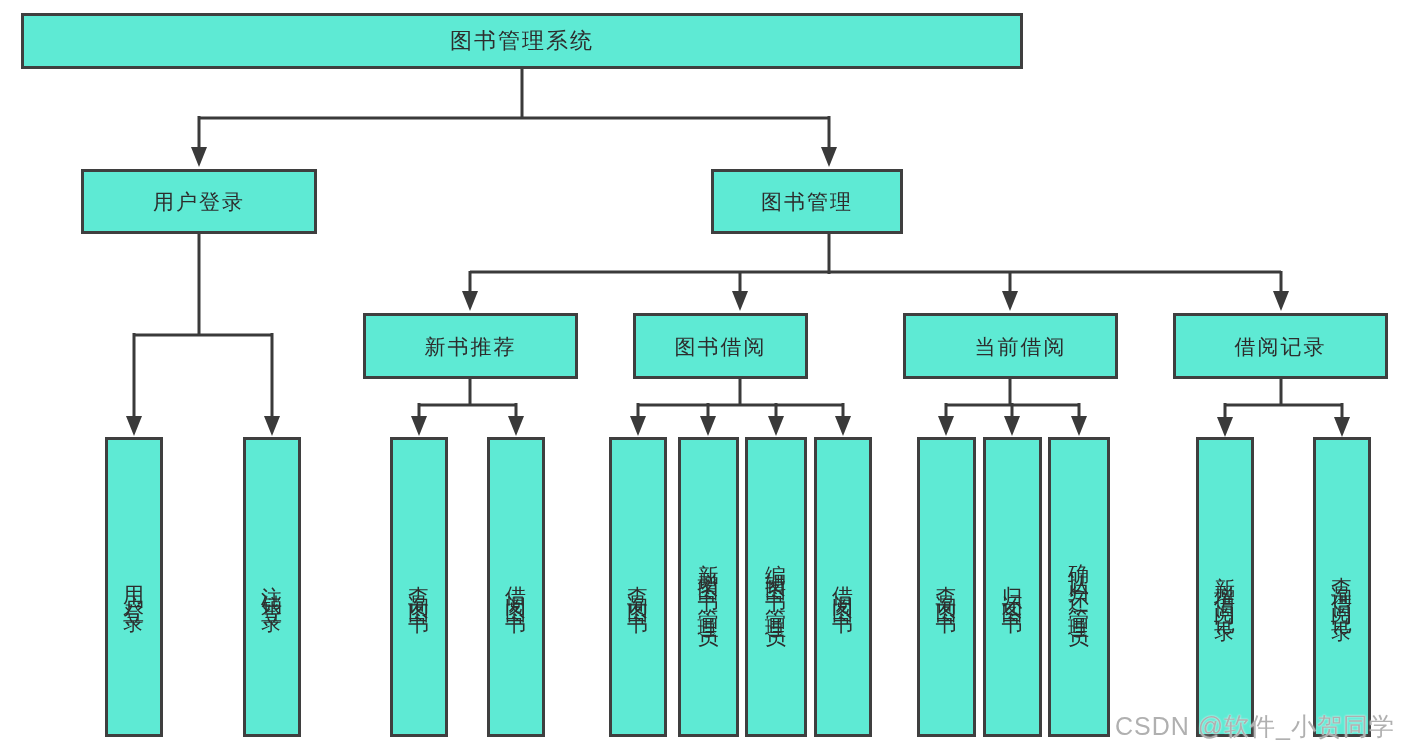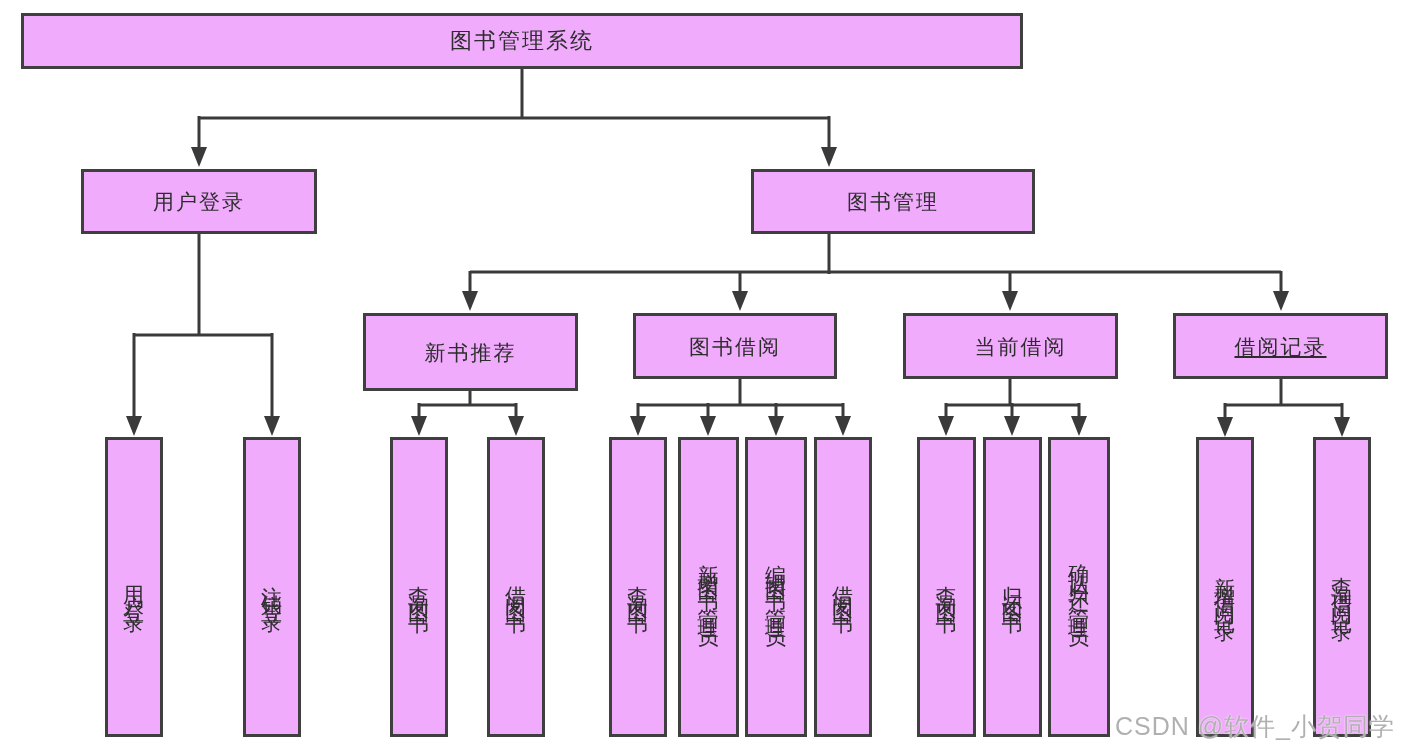--- a/index.html
+++ b/index.html
@@ -7,21 +7,21 @@
   }
   html,body{margin:0;padding:0;background:var(--bg);}
   .canvas{
     position:relative; width:1405px; height:747px; background:var(--bg);
     font-family:"Liberation Sans","DejaVu Sans",sans-serif; color:var(--text); overflow:hidden;
   }
   .connectors{position:absolute; left:0; top:0; width:1405px; height:747px;}
   .connectors path{stroke:var(--line); stroke-width:3; fill:none;}
   .connectors polygon{fill:var(--line); stroke:none;}
   .box{
-    position:absolute; box-sizing:border-box; background:#f0abfc;
+    position:absolute; box-sizing:border-box; background:#5eead4;
     border:3px solid var(--box-border);
     display:flex; align-items:center; justify-content:center;
   }
   .hbox .lbl{font-size:21px; letter-spacing:2px; white-space:nowrap; line-height:1;}
   .root .lbl{font-size:22px;}
   .vbox{border-width:3px;}
   .vbox .lbl{
     writing-mode:vertical-rl; text-orientation:mixed;
     font-size:21px; letter-spacing:9px; line-height:1; white-space:nowrap;
   }
@@ -69,34 +69,34 @@
     </g>
   </svg>
 
   <div class="box hbox root" style="left:21px; top:13px; width:1002px; height:56px;">
     <span class="lbl">图书管理系统</span>
   </div>
 
   <div class="box hbox" style="left:81px; top:169px; width:236px; height:65px;">
     <span class="lbl">用户登录</span>
   </div>
-  <div class="box hbox" style="left:711px; top:169px; width:284px; height:65px;margin-left:40px;">
+  <div class="box hbox" style="left:711px; top:169px; width:192px; height:65px;">
     <span class="lbl">图书管理</span>
   </div>
 
-  <div class="box hbox" style="left:363px; top:313px; width:215px; height:78px;">
+  <div class="box hbox" style="left:363px; top:313px; width:215px; height:66px;">
     <span class="lbl">新书推荐</span>
   </div>
-  <div class="box hbox" style="left:633px; top:313px; width:204px; height:66px;">
+  <div class="box hbox" style="left:633px; top:313px; width:175px; height:66px;">
     <span class="lbl">图书借阅</span>
   </div>
   <div class="box hbox" style="left:903px; top:313px; width:215px; height:66px;padding-left:20px;">
     <span class="lbl">当前借阅</span>
   </div>
-  <div class="box hbox" style="left:1173px; top:313px; width:215px; height:66px;text-decoration:underline;">
+  <div class="box hbox" style="left:1173px; top:313px; width:215px; height:66px;">
     <span class="lbl">借阅记录</span>
   </div>
 
   <div class="box vbox" style="left:105px; top:437px; width:58px; height:300px;">
     <span class="lbl">用户登录</span>
   </div>
   <div class="box vbox" style="left:243px; top:437px; width:58px; height:300px;">
     <span class="lbl">注销登录</span>
   </div>
 

